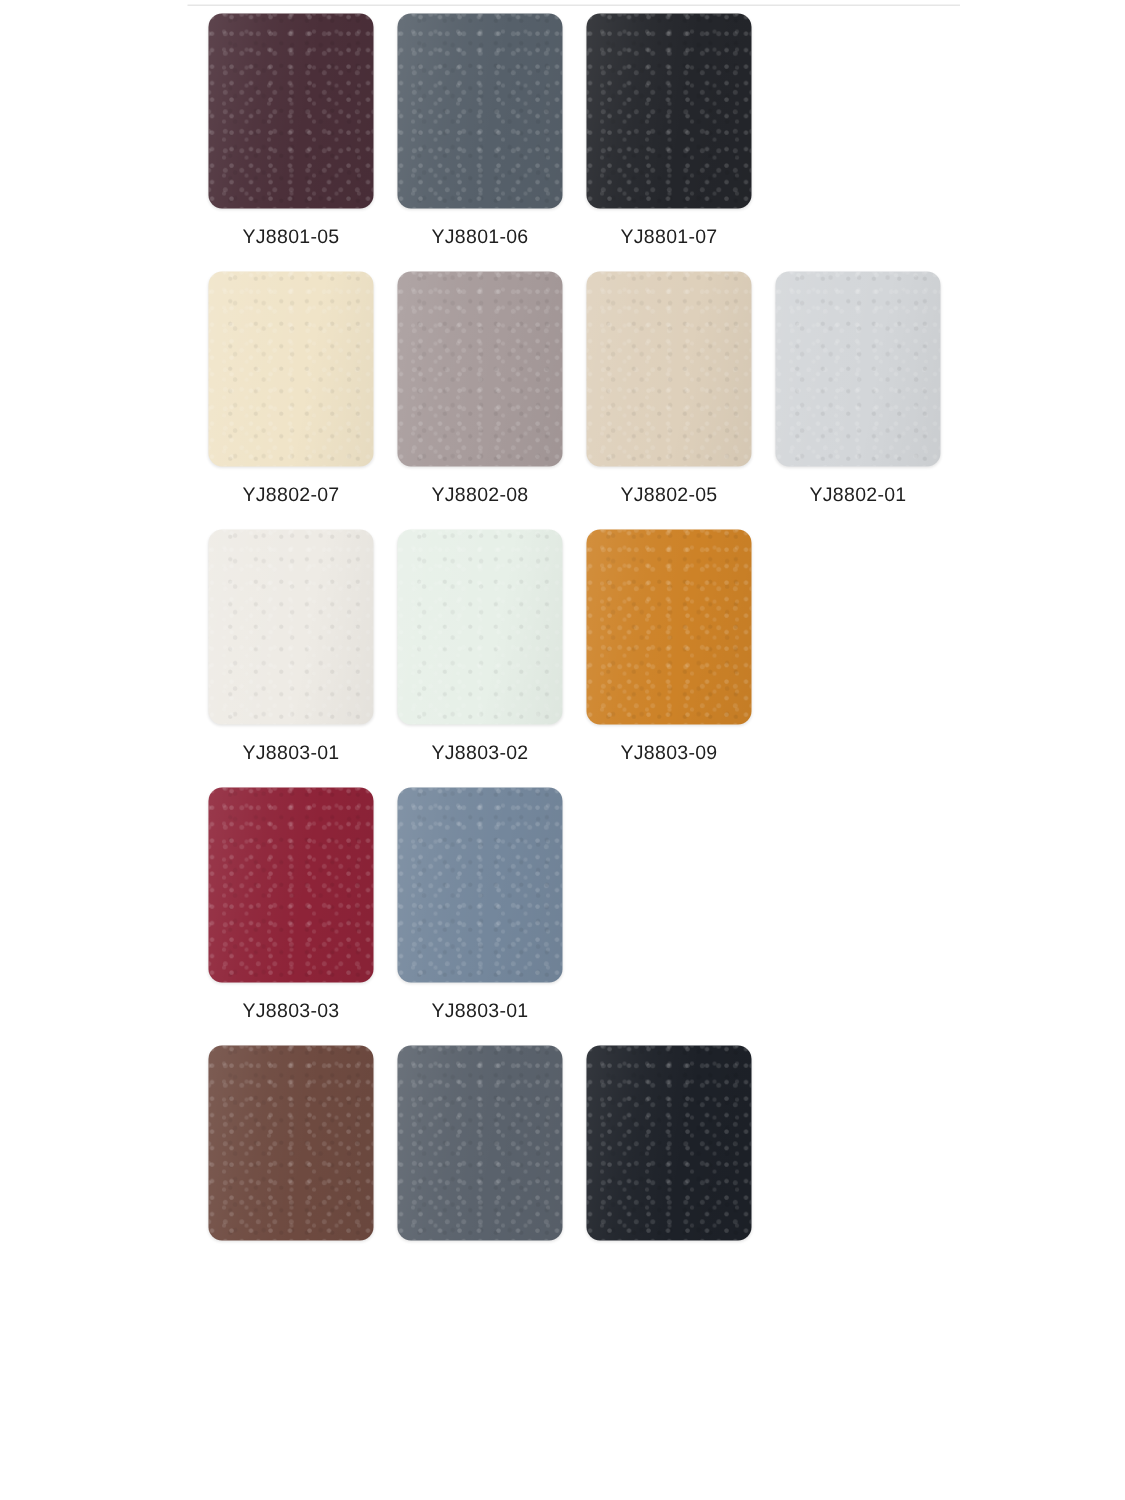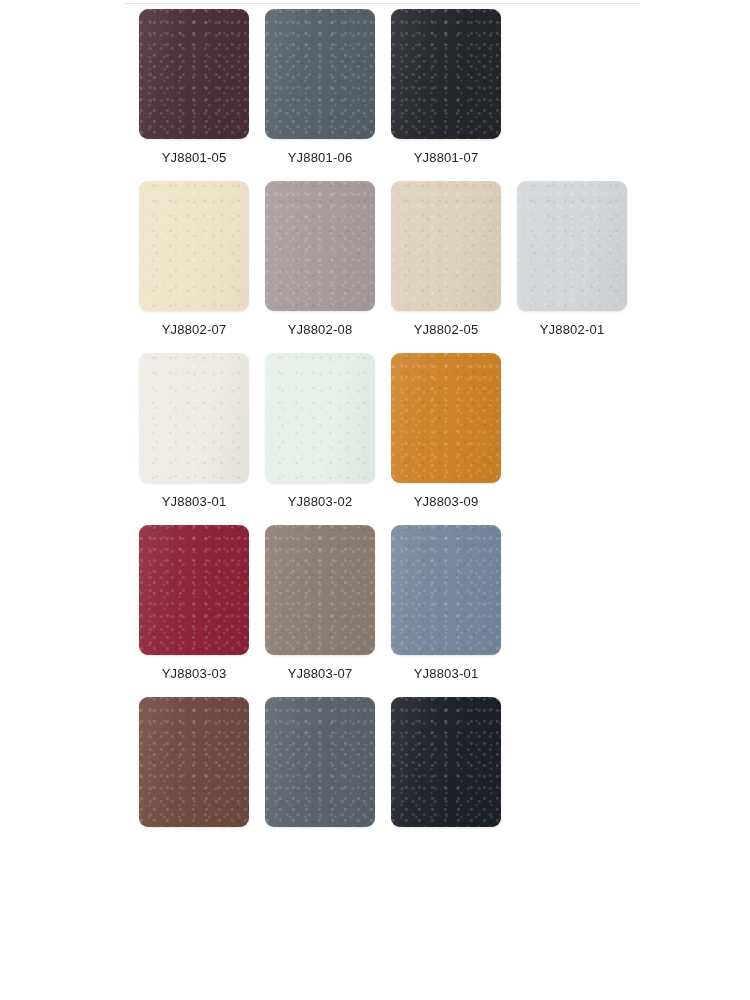--- a/index.html
+++ b/index.html
@@ -172,24 +172,20 @@
           <div class="swatch-chip" title="YJ8803-03" style="background-color: rgb(205, 130, 39);"></div>
           <div class="swatch-label">YJ8803-09</div>
         </div>
       </div>
       <div class="swatch-row">
         <div class="swatch-cell">
           <div class="swatch-chip" title="YJ8803-05" style="background-color: rgb(142, 35, 56);"></div>
           <div class="swatch-label">YJ8803-03</div>
         </div>
         <div class="swatch-cell">
-          <div class="swatch-chip" title="YJ8803-07" style="background-color: rgb(140, 125, 114);"></div>
-          <div class="swatch-label">YJ8803-07</div>
-        </div>
-        <div class="swatch-cell">
           <div class="swatch-chip" title="YJ8803-08" style="background-color: rgb(116, 135, 156);"></div>
           <div class="swatch-label">YJ8803-01</div>
         </div>
       </div>
       <div class="swatch-row partial">
         <div class="swatch-cell">
           <div class="swatch-chip" title="" style="background-color: rgb(110, 74, 64);"></div>
         </div>
         <div class="swatch-cell">
           <div class="swatch-chip" title="" style="background-color: rgb(90, 98, 108);"></div>

